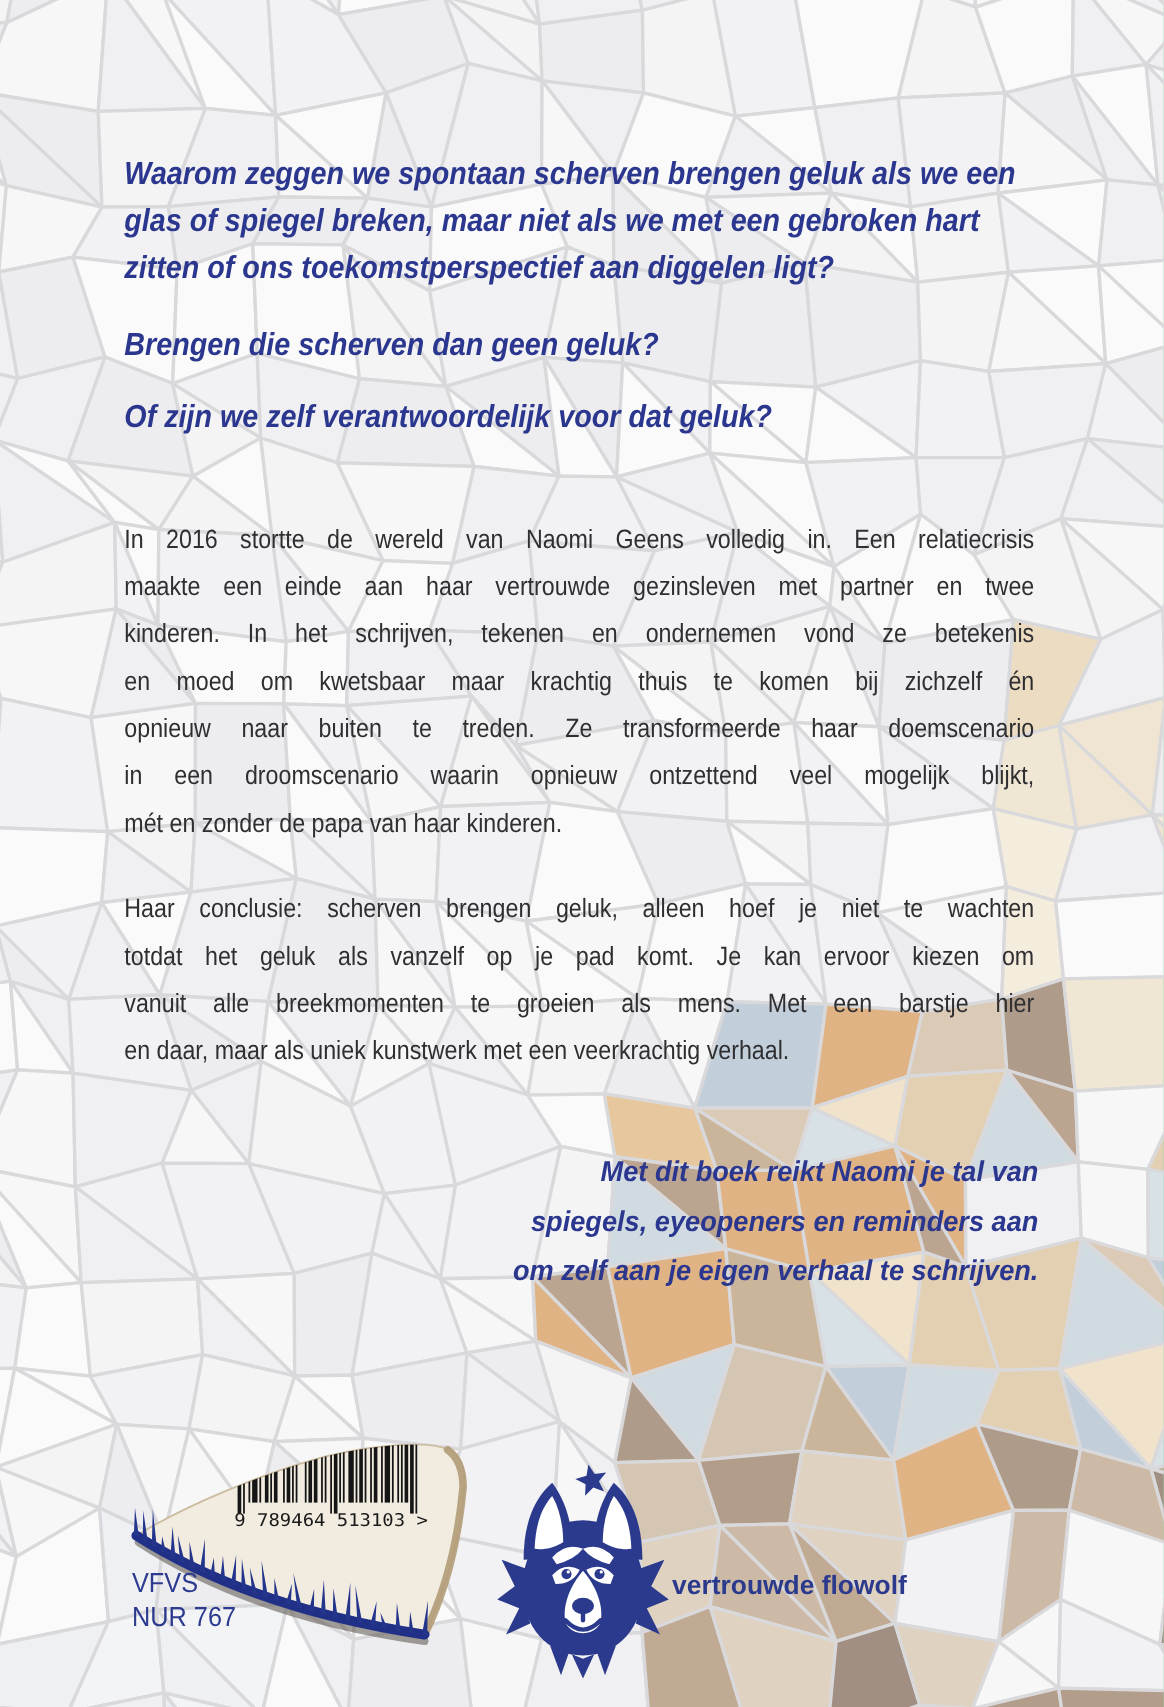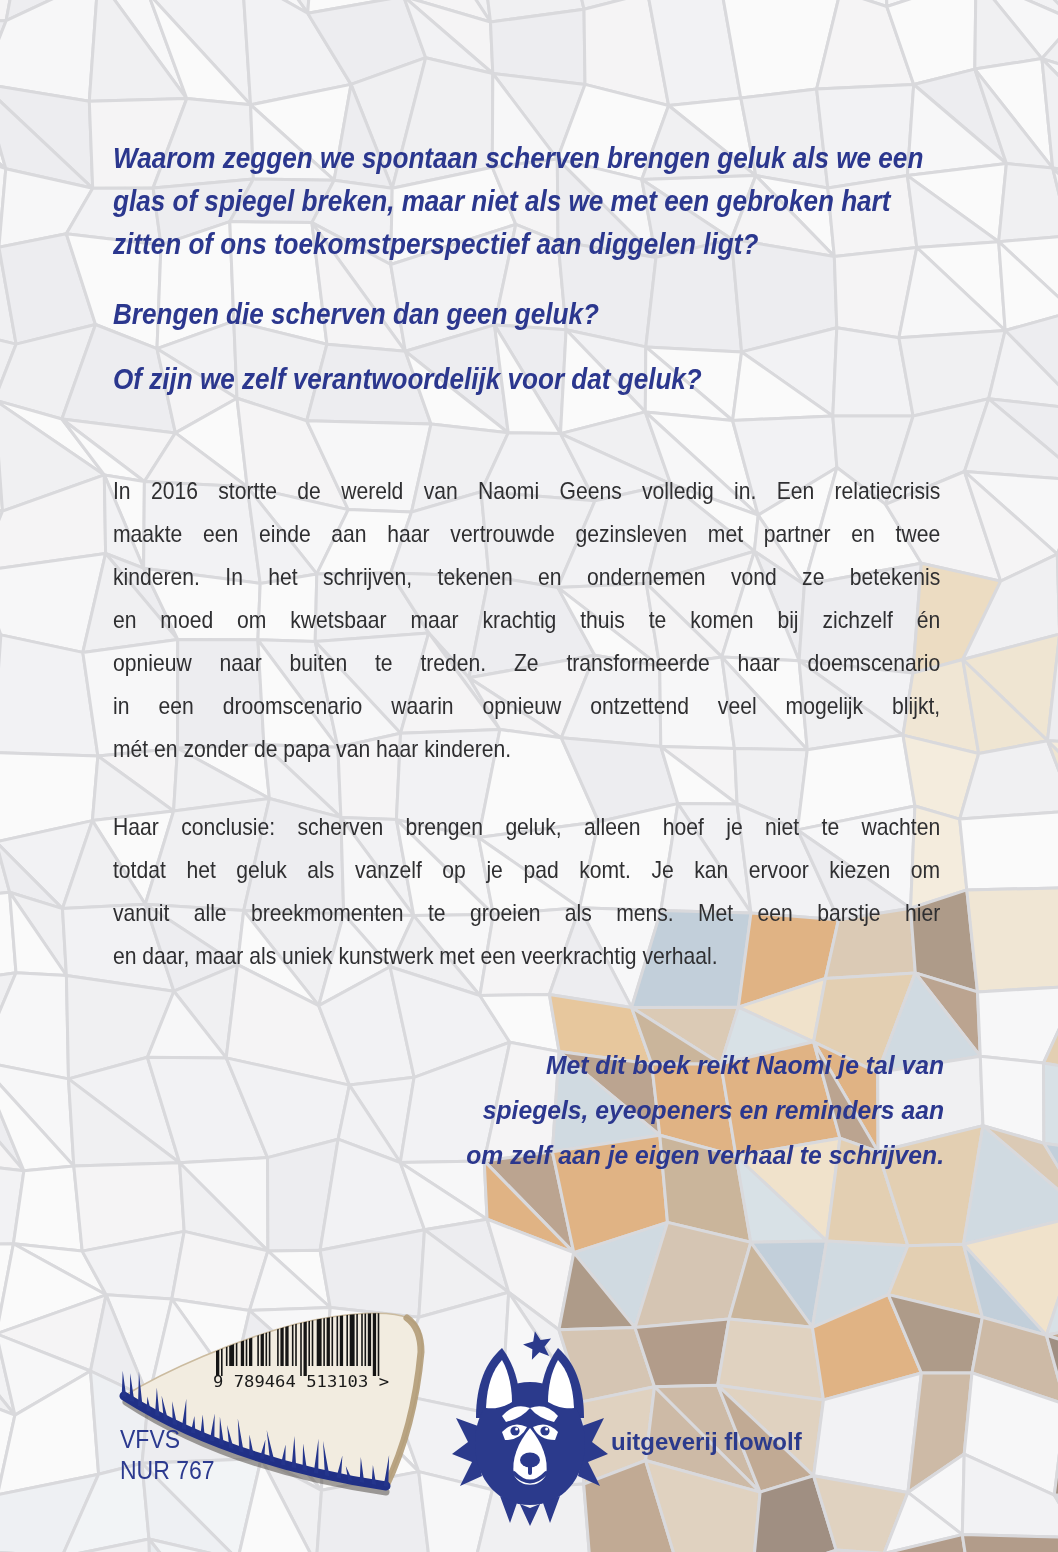--- a/index.html
+++ b/index.html
@@ -604,15 +604,15 @@
     <g fill="#2b3a8c">
       <circle cx="63" cy="105" r="4.6"></circle>
       <circle cx="93" cy="105" r="4.6"></circle>
       <ellipse cx="78" cy="134" rx="10" ry="7.5"></ellipse>
     </g>
     <circle cx="64.6" cy="103" r="1.5" fill="#fff"></circle>
     <circle cx="94.6" cy="103" r="1.5" fill="#fff"></circle>
     <path d="M78,140 L78,147 M62,147 Q78,164 94,147" fill="none" stroke="#2b3a8c" stroke-width="4" stroke-linecap="round"></path>
   </svg>
 
-  <div class="abs publisher">uitgeverij flowolf</div>
+  <div class="abs publisher">vertrouwde flowolf</div>
 
 </div>
 
 </body></html>

